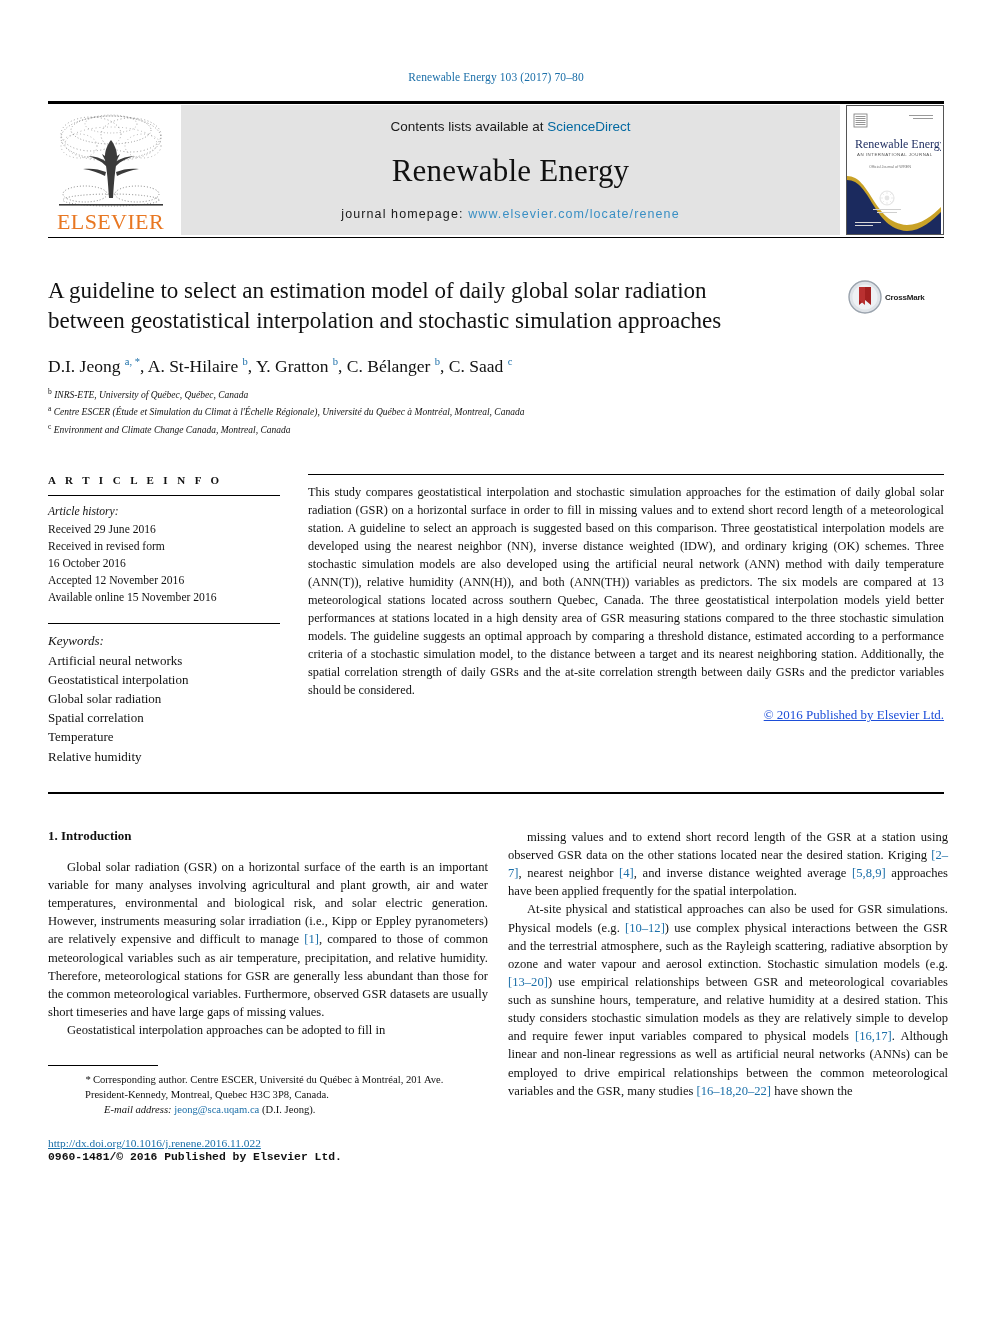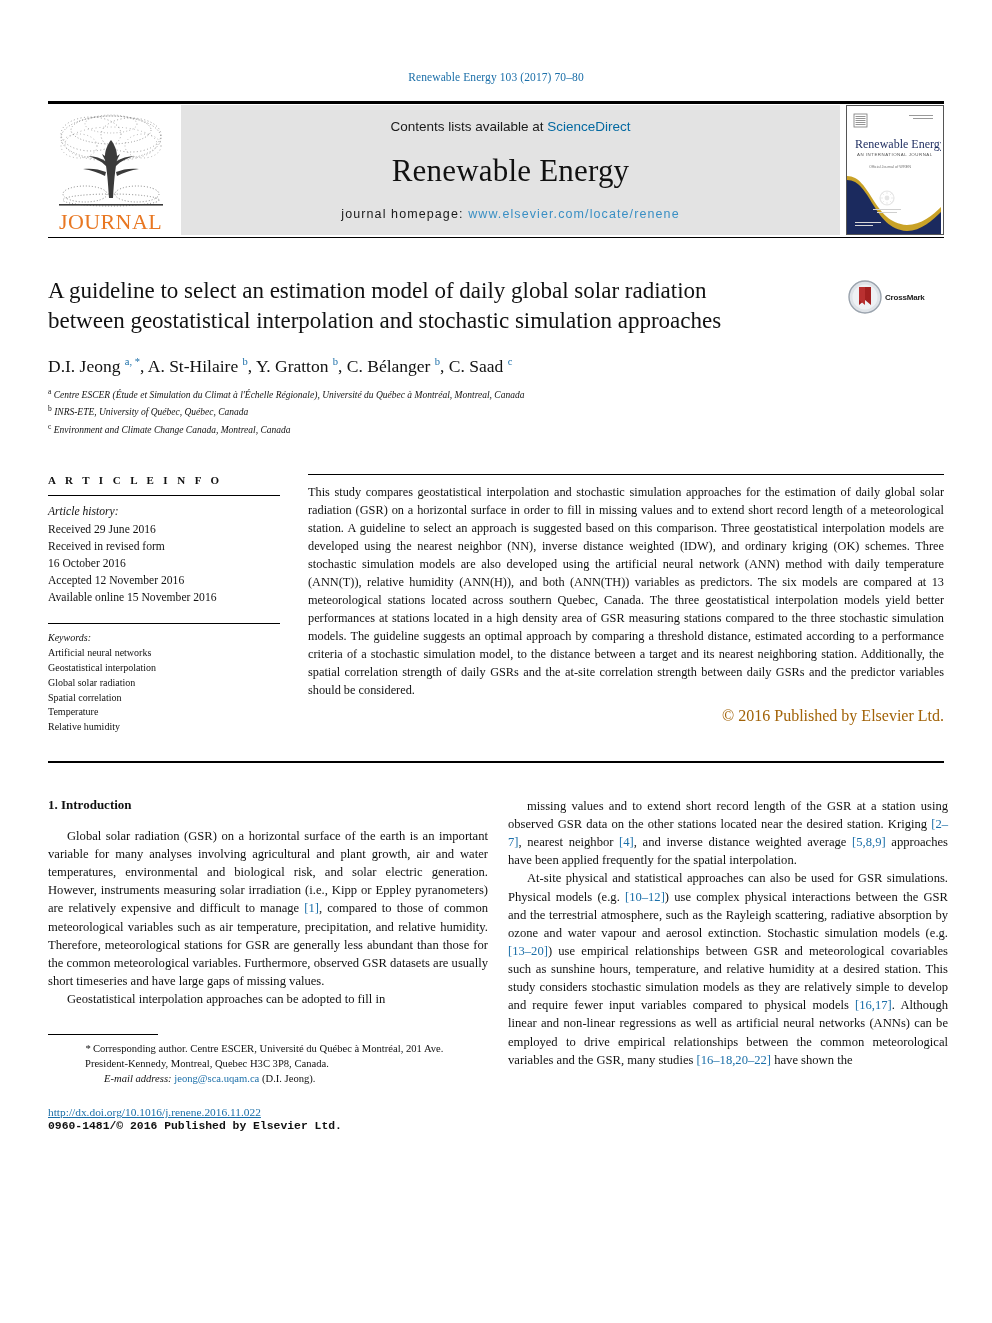--- a/index.html
+++ b/index.html
@@ -173,40 +173,41 @@
     font-family: "Liberation Serif", serif;
     font-size: 11.6px;
     line-height: 1.48;
     padding-top: 7px;
     color: #111;
   }
   .hist .lbl { font-style: italic; }
   .kw-block { margin-top: 17px; }
   .kw {
     font-family: "Liberation Serif", serif;
-    font-size: 10px;
+    font-size: 13px;
     line-height: 1.48;
     padding-top: 7px;
     color: #111;
   }
   .kw .lbl { font-style: italic; }
   .abstract-body {
     font-family: "Liberation Serif", serif;
     font-size: 12.3px;
     line-height: 1.46;
     text-align: justify;
     padding-top: 9px;
     color: #111;
   }
   .copyright {
     text-align: right;
     font-family: "Liberation Serif", serif;
-    font-size: 16px;
+    font-size: 13px;
     margin-top: 7px;
-    color: #a16207;
+    color: #1d4ed8;
+    text-decoration: underline;
   }
   .abstract-rule-bottom { margin-top: 26px; border-top: 2px solid #000; }
 
   
   .body-cols {
     margin-top: 34px;
     display: flex;
   }
   .bcol { flex: 0 0 440px; }
   .bcol.left { margin-right: 20px; }
@@ -294,21 +295,21 @@
           <path d="M61 62 C68 59 76 58 84 59 C76 60 68 63 62 66 Z"></path>
 
           <g opacity="0.9">
             <ellipse cx="30" cy="84" rx="22" ry="8" fill="none" stroke="#444" stroke-width="0.7" stroke-dasharray="1 2"></ellipse>
             <ellipse cx="82" cy="84" rx="22" ry="8" fill="none" stroke="#444" stroke-width="0.7" stroke-dasharray="1 2"></ellipse>
             <ellipse cx="56" cy="90" rx="48" ry="6" fill="none" stroke="#444" stroke-width="0.7" stroke-dasharray="1 2"></ellipse>
           </g>
           <rect x="4" y="94" width="104" height="1.6"></rect>
         </g>
       </svg>
-      <div class="elsevier-word">JOURNAL</div>
+      <div class="elsevier-word">ELSEVIER</div>
     </div>
 
     <div class="masthead-center">
       <div class="contents-line">
         <span>Contents lists available at </span><span class="sd">ScienceDirect</span>
       </div>
       <div class="journal-title">Renewable Energy</div>
       <div class="homepage-line">
         <span>journal homepage: </span><span class="url">www.elsevier.com/locate/renene</span>
       </div>
@@ -363,22 +364,22 @@
       </svg>
     </div>
   </div>
   <div class="masthead-rule-bottom"></div>
 
   <div class="title-block">
     <div class="title-col">
       <h1 class="paper-title">A guideline to select an estimation model of daily global solar radiation between geostatistical interpolation and stochastic simulation approaches</h1>
       <div class="authors">D.I. Jeong <sup>a, *</sup>, A. St-Hilaire <sup>b</sup>, Y. Gratton <sup>b</sup>, C. Bélanger <sup>b</sup>, C. Saad <sup>c</sup></div>
       <div class="affils">
+        <div><sup>b</sup> <span class="aff-text">INRS-ETE, University of Québec, Québec, Canada</span></div>
         <div><sup>a</sup> <span class="aff-text">Centre ESCER (Étude et Simulation du Climat à l'Échelle Régionale), Université du Québec à Montréal, Montreal, Canada</span></div>
-        <div><sup>b</sup> <span class="aff-text">INRS-ETE, University of Québec, Québec, Canada</span></div>
         <div><sup>c</sup> <span class="aff-text">Environment and Climate Change Canada, Montreal, Canada</span></div>
       </div>
     </div>
     <div class="crossmark">
       <svg width="34" height="34" viewBox="0 0 34 34">
         <circle cx="17" cy="17" r="16" fill="#dfe3e8" stroke="#9aa3ad" stroke-width="1.4"></circle>
         <circle cx="17" cy="17" r="12.5" fill="#eef1f4"></circle>
         <path d="M11 7 h12 v18 l-6 -5 l-6 5 Z" fill="#a32020"></path>
         <path d="M11 7 h6 v18 l-6 -5 Z" fill="#b93030"></path>
       </svg>

